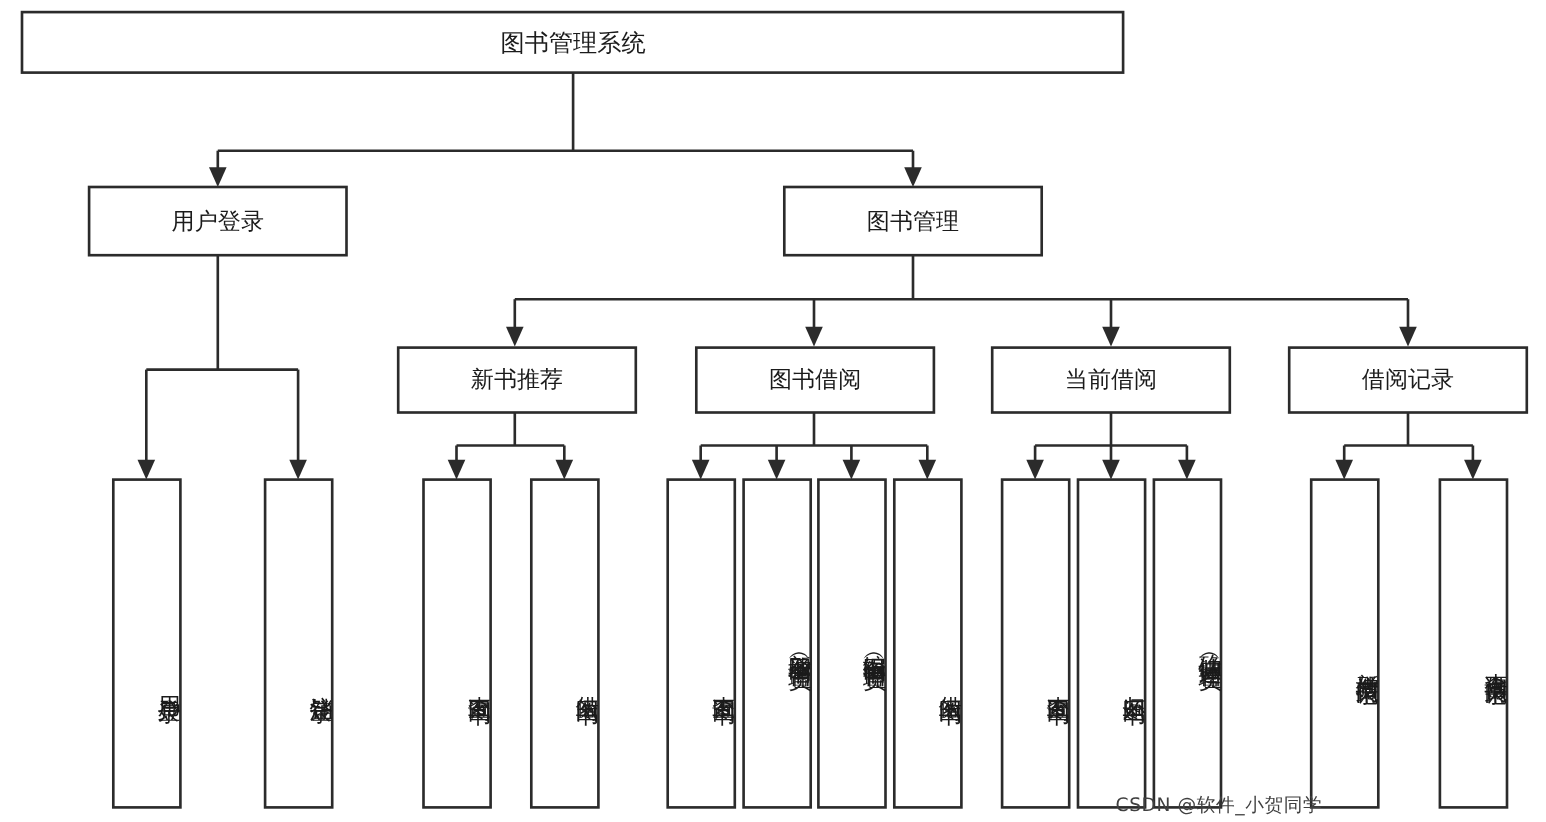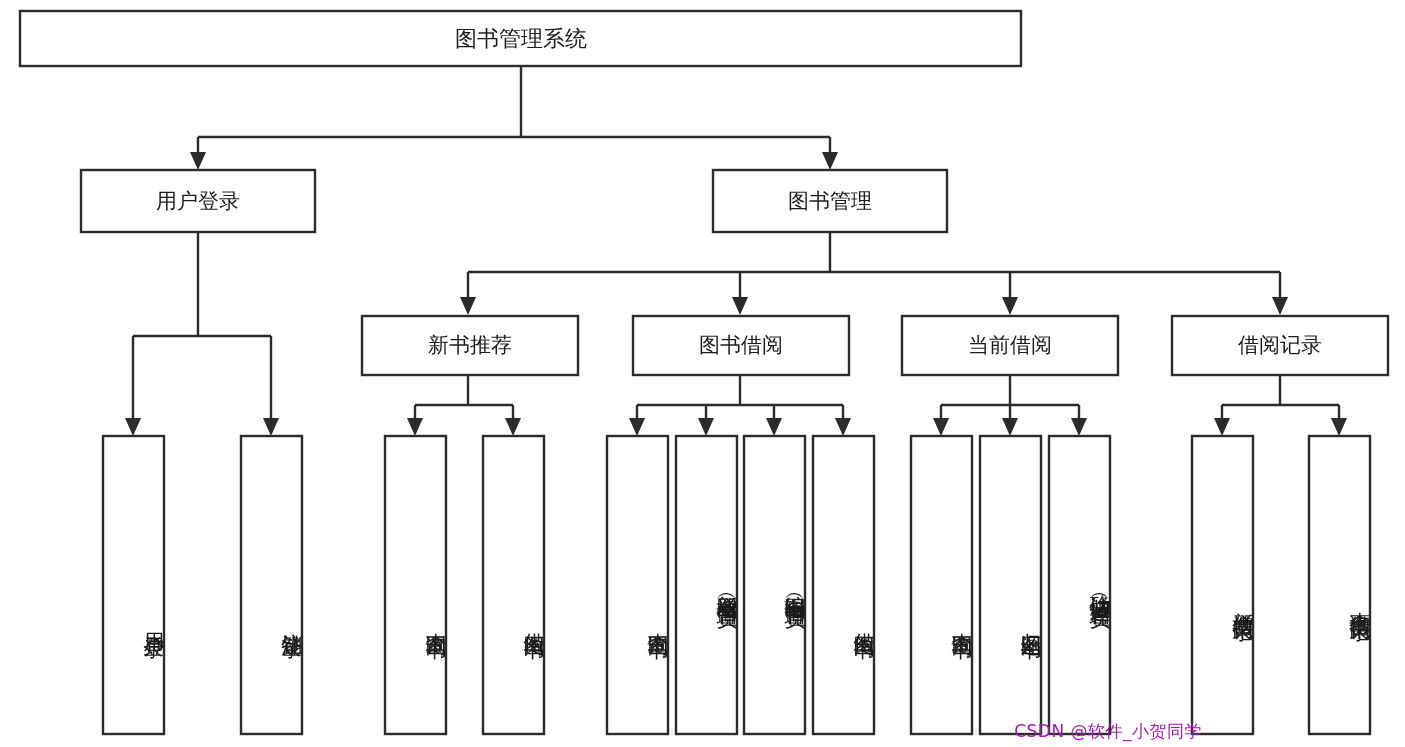--- a/index.html
+++ b/index.html
@@ -66,21 +66,21 @@
     color: #1b1b1b;
     white-space: nowrap;
     pointer-events: none;
   }
   .watermark {
     position: absolute;
     right: 8px;
     bottom: 4px;
     font-family: "DejaVu Sans", "Liberation Sans", sans-serif;
     font-size: 17px;
-    color: #a21caf;
+    color: #404040;
     letter-spacing: 0.5px;
     white-space: nowrap;
   }
 </style>
 </head>
 <body>
 
 <div id="diagram-root">
 
   <svg id="flow" viewBox="0 0 1405 747">

